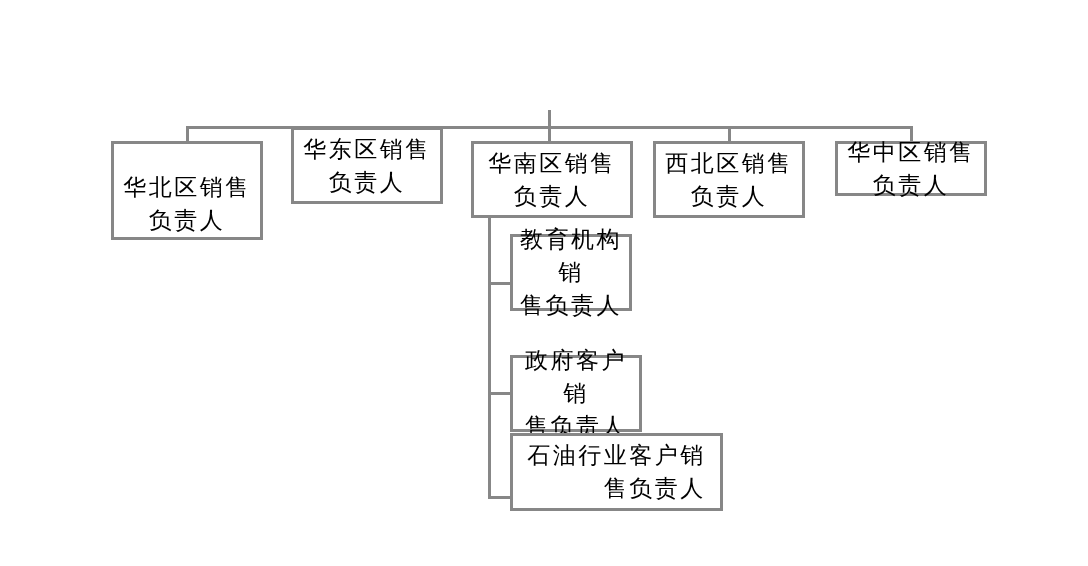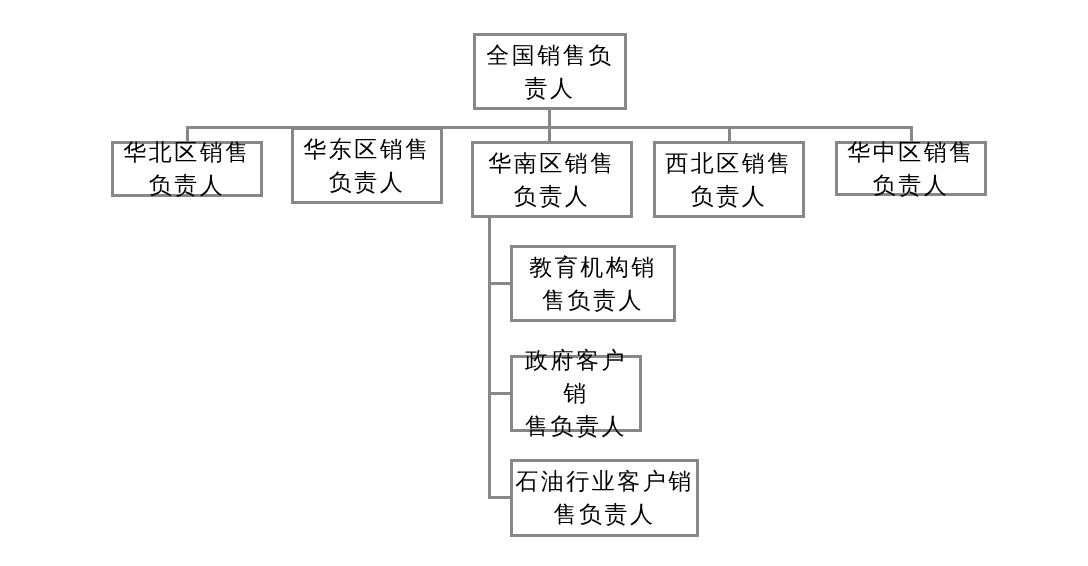--- a/index.html
+++ b/index.html
@@ -51,52 +51,48 @@
   <div class="connector" style="left:186px; top:126px; width:3px; height:15px;"></div>
   <div class="connector" style="left:366px; top:126px; width:3px; height:15px;"></div>
   <div class="connector" style="left:728px; top:126px; width:3px; height:15px;"></div>
   <div class="connector" style="left:910px; top:126px; width:3px; height:15px;"></div>
 
   <div class="connector" style="left:488px; top:218px; width:3px; height:281px;"></div>
   <div class="connector" style="left:488px; top:282px; width:24px; height:3px;"></div>
   <div class="connector" style="left:488px; top:392px; width:24px; height:3px;"></div>
   <div class="connector" style="left:488px; top:496px; width:24px; height:3px;"></div>
 
-  <div class="node" style="left:473px; top:33px; width:154px; height:77px;">
-    <span class="node-label">全国销售负
-责人</span>
-  </div>
 
-  <div class="node" style="left:111px; top:141px; width:152px; height:56px;">
+  <div class="node" style="left:111px; top:141px; width:152px; height:99px;align-items:flex-end;">
     <span class="node-label">华北区销售
 负责人</span>
   </div>
   <div class="node" style="left:291px; top:127px; width:152px; height:77px;">
     <span class="node-label">华东区销售
 负责人</span>
   </div>
   <div class="node" style="left:471px; top:141px; width:162px; height:77px;">
     <span class="node-label">华南区销售
 负责人</span>
   </div>
   <div class="node" style="left:653px; top:141px; width:152px; height:77px;">
     <span class="node-label">西北区销售
 负责人</span>
   </div>
   <div class="node" style="left:835px; top:141px; width:152px; height:55px;">
     <span class="node-label">华中区销售
 负责人</span>
   </div>
 
-  <div class="node" style="left:510px; top:245px; width:166px; height:77px;">
+  <div class="node" style="left:510px; top:234px; width:122px; height:77px;">
     <span class="node-label">教育机构销
 售负责人</span>
   </div>
   <div class="node" style="left:510px; top:355px; width:132px; height:77px;">
     <span class="node-label">政府客户销
 售负责人</span>
   </div>
-  <div class="node" style="left:510px; top:459px; width:189px; height:78px;">
+  <div class="node" style="left:510px; top:433px; width:213px; height:78px;text-align:right;">
     <span class="node-label">石油行业客户销
 售负责人</span>
   </div>
 
 </div>
 
 </body></html>

